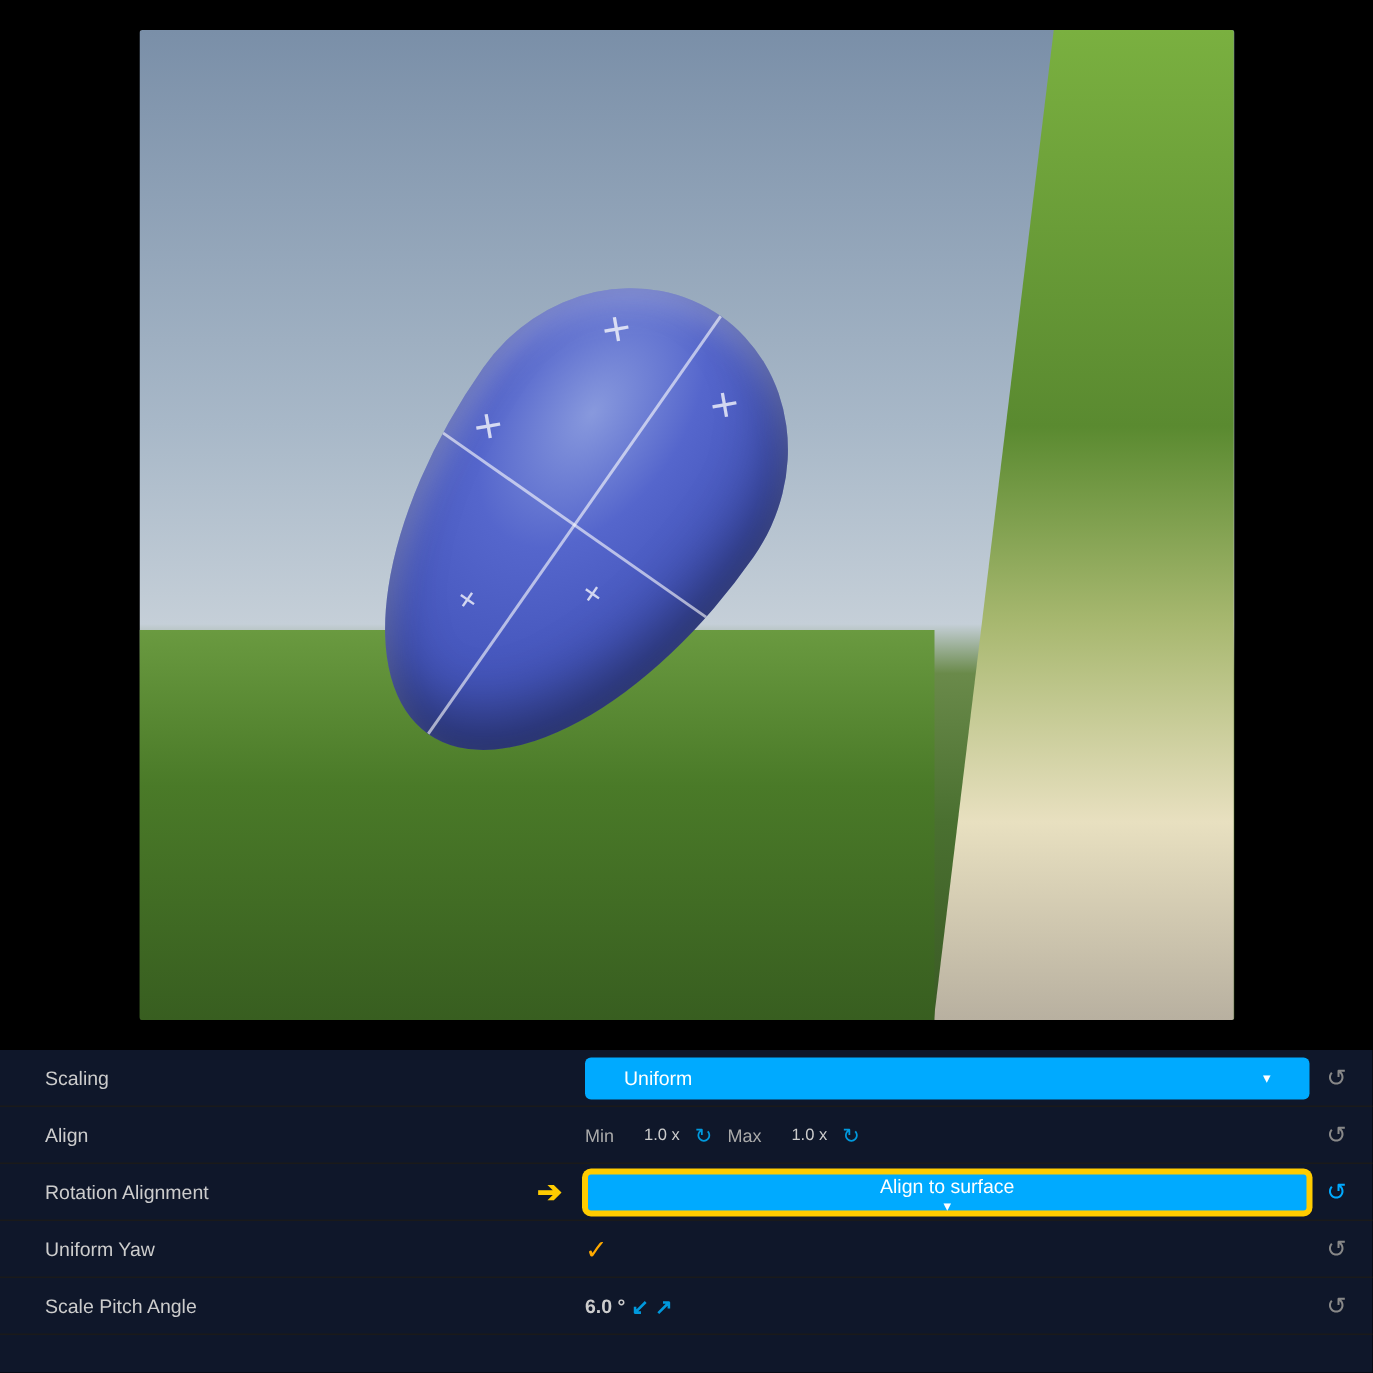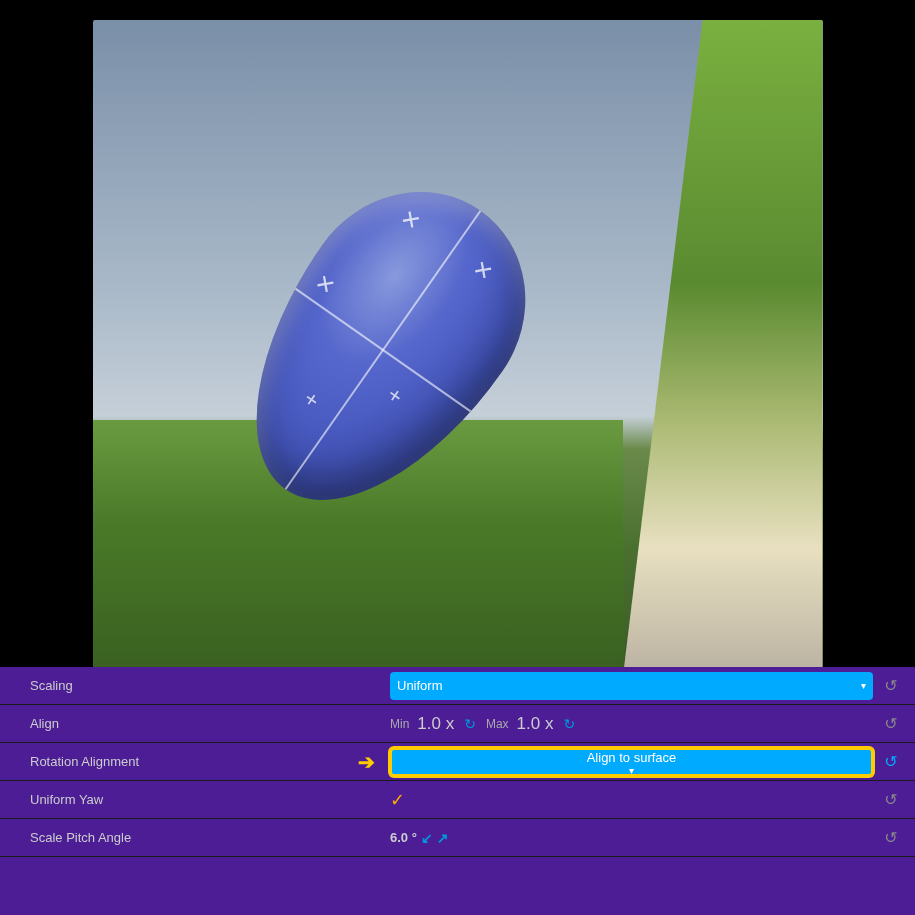--- a/index.html
+++ b/index.html
@@ -109,22 +109,22 @@
       align-items: center;
       justify-content: center;
     }
 
     
     .properties-panel {
       position: absolute;
       bottom: 0;
       left: 0;
       right: 0;
-      background: #4c1d95;
-      height: 248px;
+      background: #0f172a;
+      height: 215px;
     }
 
     .prop-row {
       display: flex;
       align-items: center;
       height: 38px;
       padding: 0 10px;
       border-bottom: 1px solid #1a1a1a;
     }
 
@@ -158,21 +158,21 @@
     
     .dropdown {
       flex: 1;
       height: 28px;
       background: #00aaff;
       border: none;
       border-radius: 4px;
       color: #fff;
       font-size: 13px;
       font-weight: 500;
-      padding: 0 7px;
+      padding: 0 26px;
       display: flex;
       align-items: center;
       justify-content: space-between;
       cursor: pointer;
     }
 
     .dropdown.highlighted {
       background: #00aaff;
       border: 2px solid #ffcc00;
       box-shadow: 0 0 0 2px #ffcc00;
@@ -197,25 +197,25 @@
     
     .minmax-row {
       display: flex;
       align-items: center;
       gap: 6px;
     }
 
     .minmax-label {
       font-size: 12px;
       color: #aaa;
-      margin-right: 2px;
+      margin-right: 14px;
     }
 
     .minmax-value {
-      font-size: 17px;
+      font-size: 11px;
       color: #ccc;
     }
 
     .minmax-icon {
       font-size: 14px;
       color: #0099dd;
       cursor: pointer;
       margin: 0 4px;
     }
 

